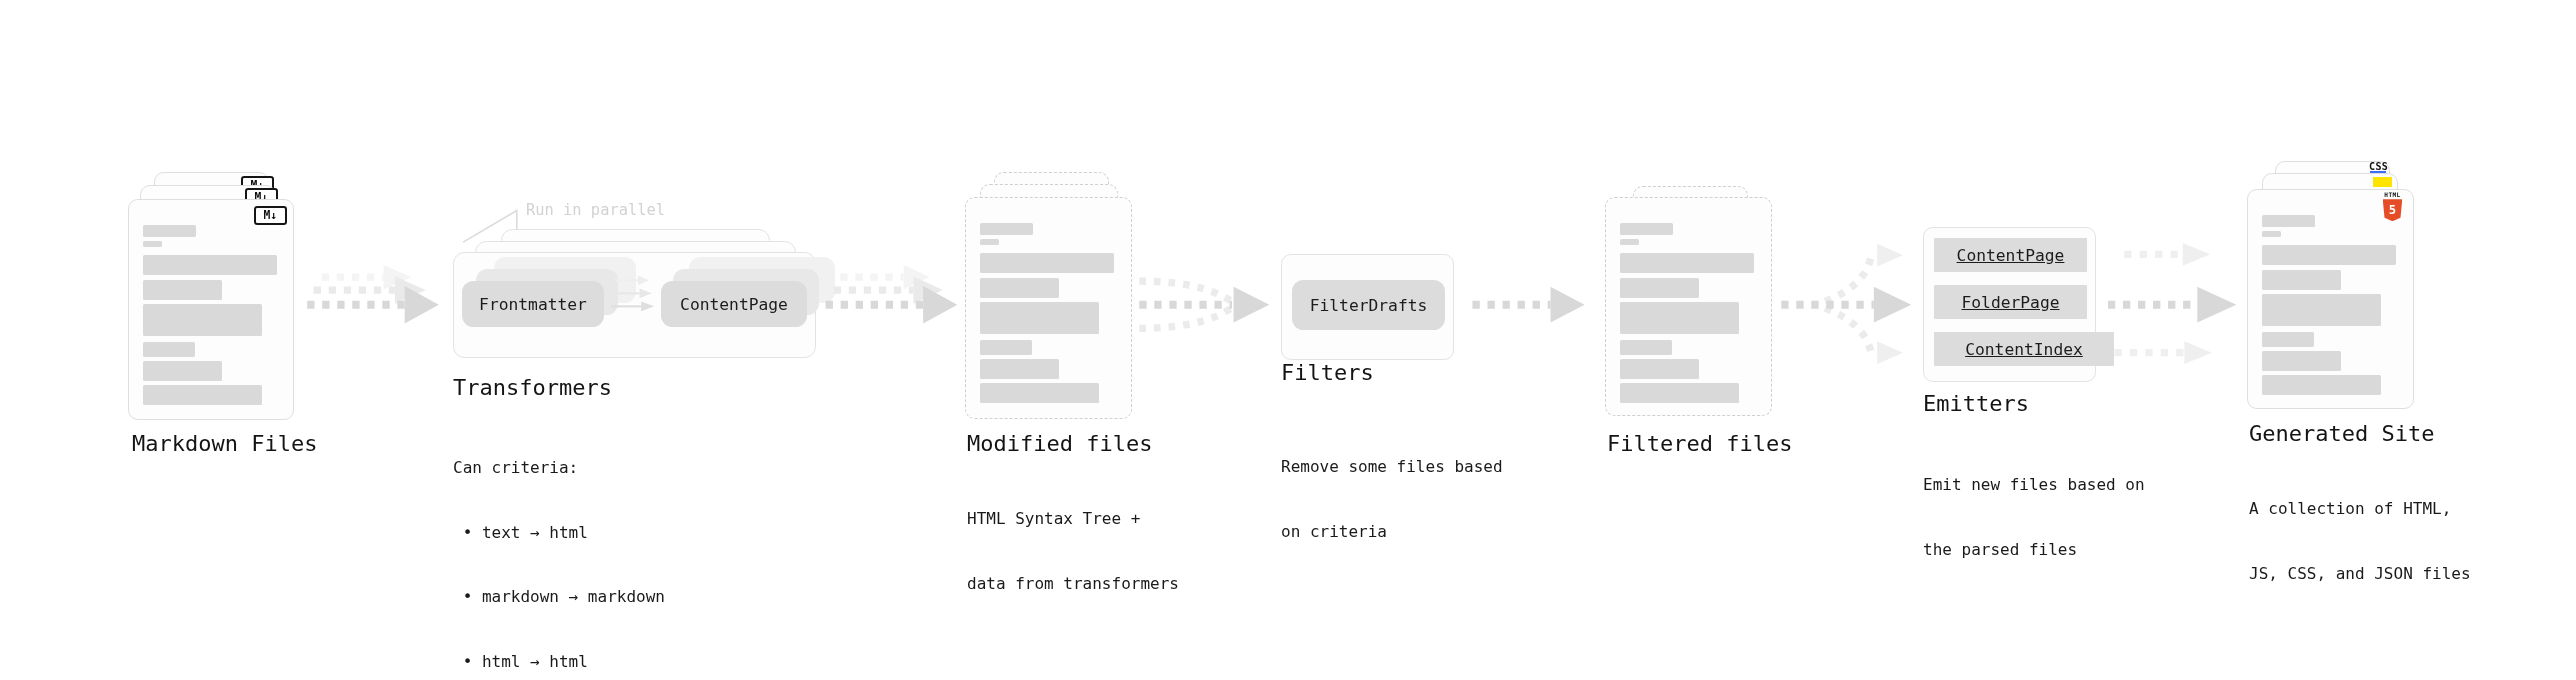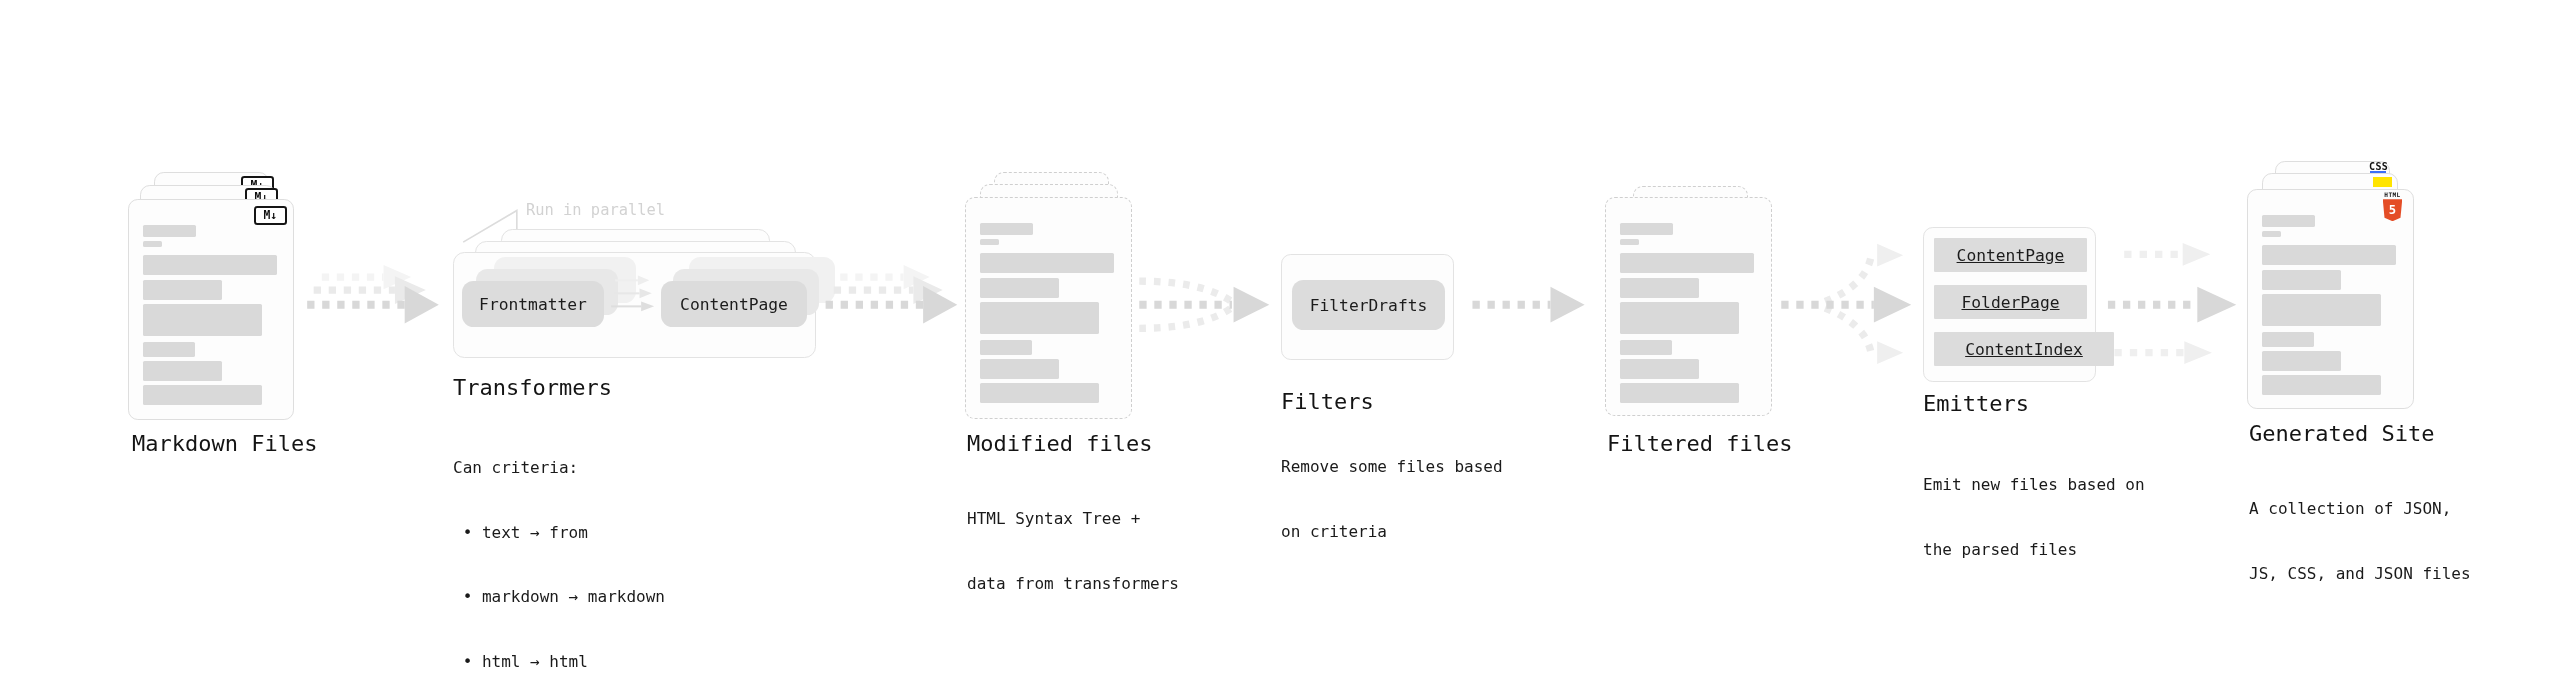--- a/index.html
+++ b/index.html
@@ -67,21 +67,21 @@
   <div class="ghost" style="left:494px;top:257px;width:142px;height:46px;background:#f1f1f1"></div>
   <div class="ghost" style="left:476px;top:269px;width:142px;height:46px;background:#e8e8e8"></div>
   <div class="ghost" style="left:689px;top:257px;width:146px;height:46px;background:#f1f1f1"></div>
   <div class="ghost" style="left:673px;top:269px;width:146px;height:46px;background:#e8e8e8"></div>
   <div class="pill" style="left:462px;top:281px;width:142px;height:46px">Frontmatter</div>
   <div class="pill" style="left:661px;top:281px;width:146px;height:46px">ContentPage</div>
   <div class="annotation" style="left:526px;top:201px">Run in parallel</div>
   <div class="label" style="left:453px;top:376px">Transformers</div>
   <div class="desc" style="left:453px;top:414px">
     <div>Can criteria:</div>
-    <div> • text → from</div>
+    <div> • text → html</div>
     <div> • markdown → markdown</div>
     <div> • html → html</div>
   </div>
 
   <div class="doc dashed" style="left:994px;top:172px;width:115px;height:222px"></div>
   <div class="doc dashed" style="left:980px;top:184px;width:138px;height:222px"></div>
   <div class="doc dashed" style="left:965px;top:197px;width:167px;height:222px">
     <div class="doc-skel">
         <div class="sk" style="left: 14px; top: 25px; width: 53px; height: 12.2px;"></div>
         <div class="sk" style="left: 14px; top: 41px; width: 18.7px; height: 5.7px;"></div>
@@ -94,21 +94,21 @@
       </div>
   </div>
   <div class="label" style="left:967px;top:432px">Modified files</div>
   <div class="desc" style="left:967px;top:465px">
     <div>HTML Syntax Tree +</div>
     <div>data from transformers</div>
   </div>
 
   <div class="box" style="left:1281px;top:254px;width:173px;height:106px;border-radius:9.8px"></div>
   <div class="pill" style="left:1292px;top:280px;width:153px;height:50px">FilterDrafts</div>
-  <div class="label" style="left:1281px;top:390px">Filters</div>
+  <div class="label" style="left:1281px;top:361px">Filters</div>
   <div class="desc" style="left:1281px;top:413px">
     <div>Remove some files based</div>
     <div>on criteria</div>
   </div>
 
   <div class="doc dashed" style="left:1633px;top:186px;width:115px;height:222px"></div>
   <div class="doc dashed" style="left:1605px;top:197px;width:167px;height:219px">
     <div class="doc-skel">
         <div class="sk" style="left: 14px; top: 25px; width: 53px; height: 12.2px;"></div>
         <div class="sk" style="left: 14px; top: 41px; width: 18.7px; height: 5.7px;"></div>
@@ -152,21 +152,21 @@
       </div>
   </div>
   <div class="html5-badge" style="left:2382px;top:192px">
     <div class="h5-title">HTML</div>
     <div class="h5-shield">
         <span>5</span>
       </div>
   </div>
   <div class="label" style="left:2249px;top:422px">Generated Site</div>
   <div class="desc" style="left:2249px;top:455px">
-    <div>A collection of JSON,</div>
+    <div>A collection of HTML,</div>
     <div>JS, CSS, and JSON files</div>
   </div>
 
   <svg id="connectors" width="2576" height="681" viewBox="0 0 3170 838">
 
     <g stroke-dasharray="9 9.5">
       <g stroke="#f4f4f4" fill="#f4f4f4" stroke-width="9">
         <line x1="396" y1="341" x2="472" y2="341"></line>
           <polygon points="472,326 506,341 472,356" stroke="none"></polygon>
       </g>

